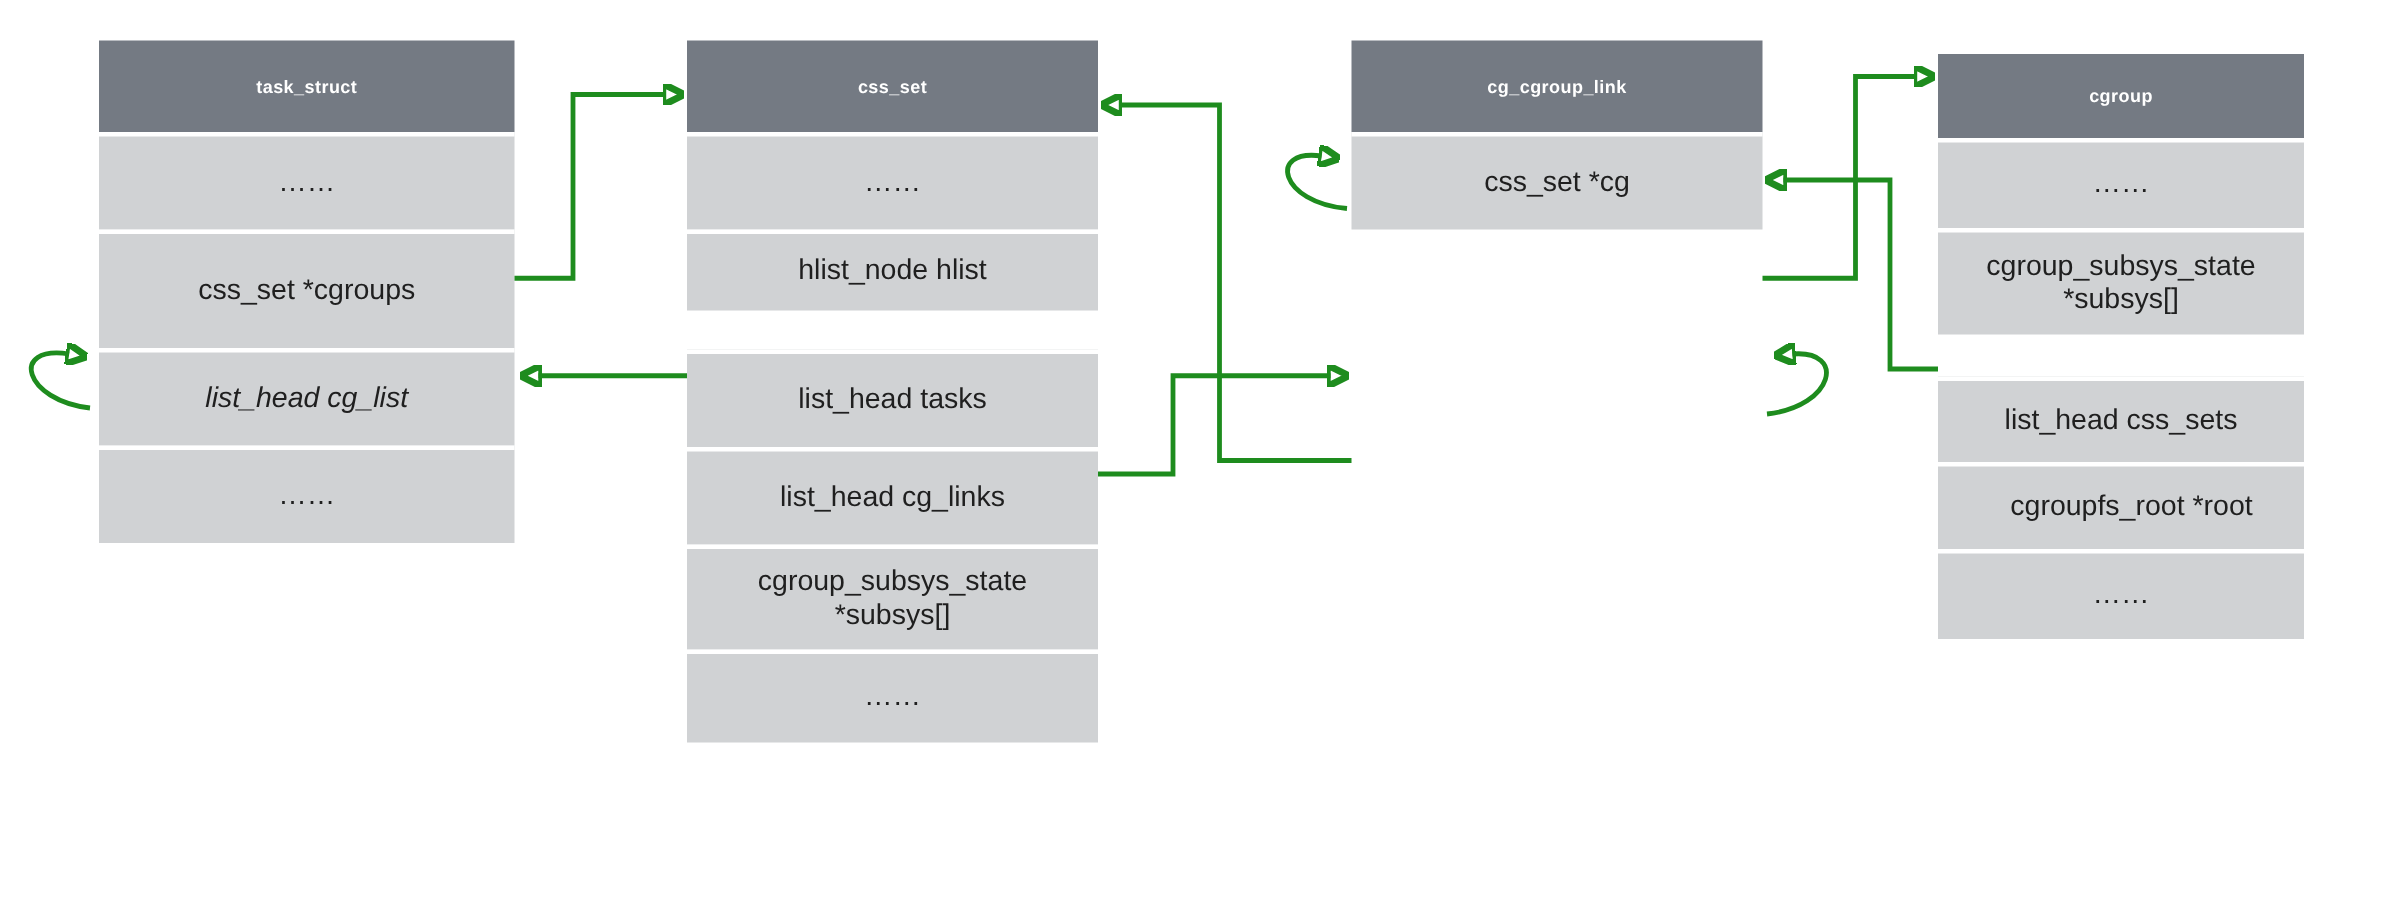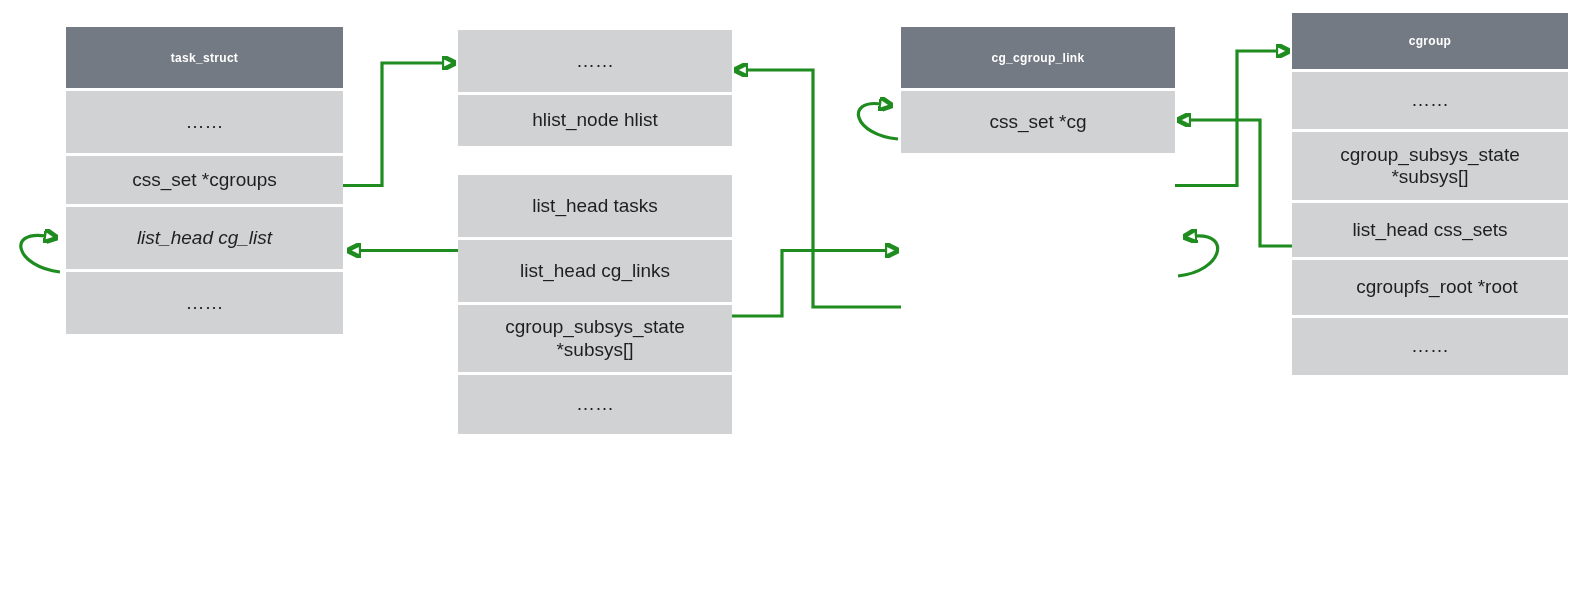--- a/index.html
+++ b/index.html
@@ -33,44 +33,45 @@
   .arrow-layer path{stroke:var(--arrow);stroke-width:3.2;fill:none;stroke-linejoin:miter;}
 </style>
 </head>
 <body>
 
 <div class="stage">
 
   <div class="struct-table" style="left:66px;top:27px;width:277px;">
     <div class="struct-header" style="height:61px;">task_struct</div>
     <div class="struct-row" style="height:65px;">……</div>
-    <div class="struct-row" style="height:51px;text-align:center;">css_set *cgroups</div>
+    <div class="struct-row" style="height:79px;text-align:center;">css_set *cgroups</div>
     <div class="struct-row" style="height:65px;font-style:italic;">list_head cg_list</div>
     <div class="struct-row" style="height:65px;">……</div>
   </div>
 
   <div class="struct-table" style="left:458px;top:27px;width:274px;">
+    <div class="struct-header" style="height:61px;">css_set</div>
     <div class="struct-row" style="height:65px;">……</div>
     <div class="struct-row" style="height:54px;">hlist_node hlist</div>
     <div class="struct-row" style="height:65px;margin-top:26px;">list_head tasks</div>
     <div class="struct-row" style="height:65px;">list_head cg_links</div>
     <div class="struct-row" style="height:70px;">cgroup_subsys_state *subsys[]</div>
     <div class="struct-row" style="height:62px;">……</div>
   </div>
 
   <div class="struct-table" style="left:901px;top:27px;width:274px;">
     <div class="struct-header" style="height:61px;">cg_cgroup_link</div>
     <div class="struct-row" style="height:65px;text-align:right;">css_set *cg</div>
   </div>
 
-  <div class="struct-table" style="left:1292px;top:13px;width:276px;">
+  <div class="struct-table" style="left:1292px;top:36px;width:244px;">
     <div class="struct-header" style="height:56px;">cgroup</div>
     <div class="struct-row" style="height:60px;">……</div>
     <div class="struct-row" style="height:71px;">cgroup_subsys_state *subsys[]</div>
-    <div class="struct-row" style="height:57px;">list_head css_sets</div>
+    <div class="struct-row" style="height:57px;margin-top:28px;">list_head css_sets</div>
     <div class="struct-row" style="height:58px;padding-left:24px;">cgroupfs_root *root</div>
     <div class="struct-row" style="height:60px;">……</div>
   </div>
 
   <svg class="arrow-layer" width="1592" height="606" viewBox="0 0 1592 606">
     <defs>
       <marker id="ah" viewBox="0 0 10 10" refX="1.5" refY="5" markerWidth="4.5" markerHeight="4.5" orient="auto">
         <path d="M0,0 L10,5 L0,10 z" fill="#1e8c1e" stroke="none"></path>
       </marker>
     </defs>

